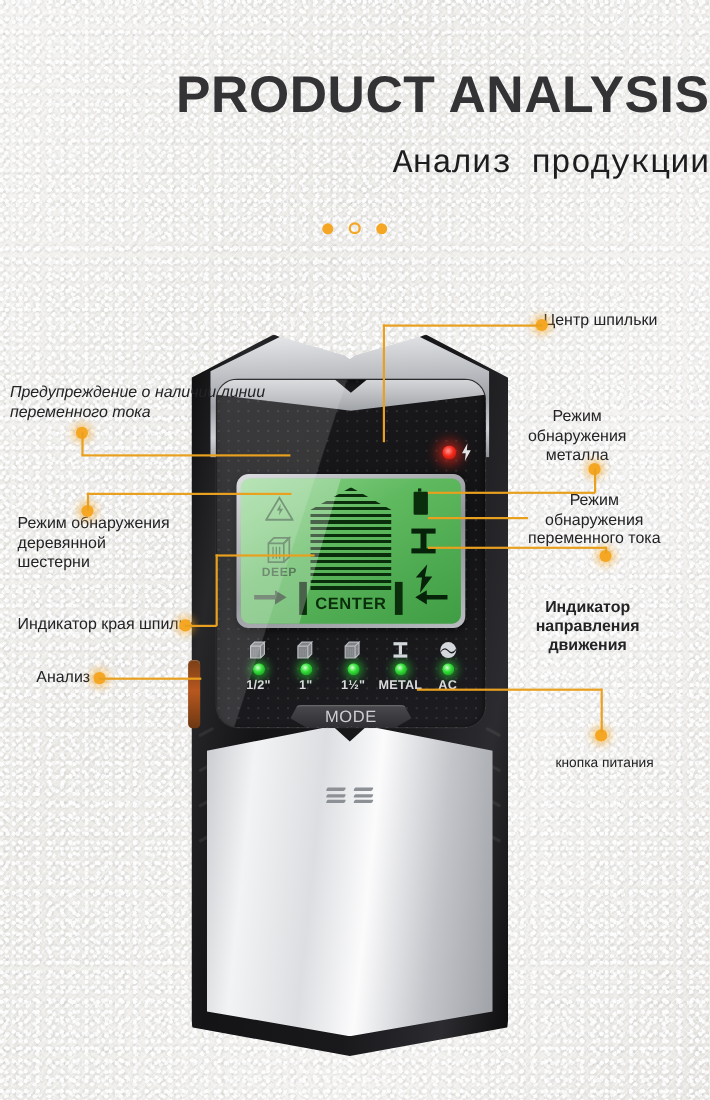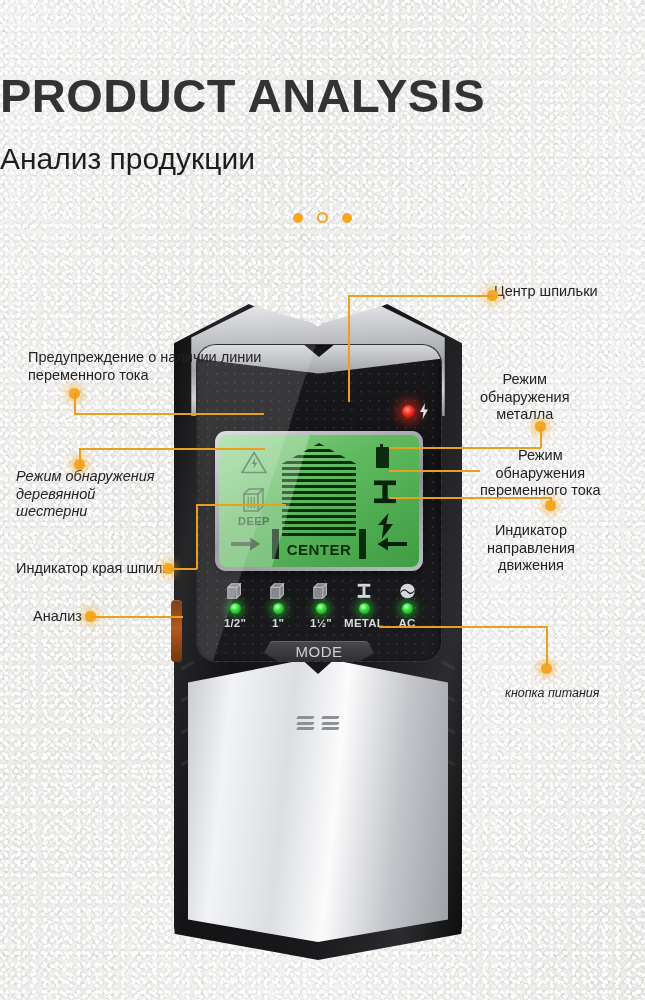--- a/index.html
+++ b/index.html
@@ -24,46 +24,46 @@
   #bg:after{
     content:"";position:absolute;inset:0;
     background-image:
       repeating-linear-gradient(35deg, rgba(0,0,0,.018) 0 1px, transparent 1px 5px),
       repeating-linear-gradient(-48deg, rgba(255,255,255,.5) 0 1px, transparent 1px 6px);
     opacity:.85;
   }
   .layer{position:absolute;inset:0;}
 
   
-  #hdr{position:absolute;left:0;right:0;top:72px;text-align:left;}
+  #hdr{position:absolute;left:0;right:0;top:62px;text-align:right;}
   #title{
     font-size:47px;font-weight:bold;color:#333335;letter-spacing:.5px;
     line-height:1;margin:0;font-family:"Liberation Sans","DejaVu Sans",sans-serif;
   }
   #subtitle{
-    margin-top:25px;font-size:30px;color:#1d1d1f;font-weight:400;line-height:1;
+    margin-top:25px;font-size:30px;color:#1d1d1f;font-weight:400;line-height:1;font-family:Liberation Mono, monospace;
   }
   #dots{margin-top:38px;display:flex;justify-content:center;gap:14px;align-items:center;}
   .dot{width:10px;height:10px;border-radius:50%;background:#f5a623;}
   .dot.hollow{background:transparent;border:2px solid #f5a623;width:7px;height:7px;}
 
   
   .cl-line{position:absolute;background:#e8a01e;}
   .cl-h{height:1.6px;}
   .cl-v{width:1.6px;}
   .cl-dot{
     position:absolute;width:11px;height:11px;border-radius:50%;
     background:#f5a623;
     box-shadow:0 0 7px 4px rgba(245,166,35,.45);
   }
   .cl-text{
     position:absolute;color:#232326;line-height:1.22;white-space:pre-line;
     font-size:14.5px;
   }
-  .cl-text.sm{font-size:12.5px;font-style:italic;}
+  .cl-text.sm{font-size:12.5px;}
   .cl-text.r{text-align:center;}
 
   
   
   
   #device{position:absolute;left:174px;top:288px;width:288px;height:672px;}
 
   
   .body-outer{
     position:absolute;left:0;top:16px;width:288px;height:656px;
@@ -384,27 +384,27 @@
   </div>
 </div>
 
 <div class="layer">
 
   <div class="cl-text r" style="left:494px;top:283px;">Центр шпильки</div>
   <div class="cl-dot" style="left:487px;top:290px;"></div>
   <div class="cl-line cl-h" style="left:348px;top:295px;width:145px;"></div>
   <div class="cl-line cl-v" style="left:348px;top:295px;height:107px;"></div>
 
-  <div class="cl-text" style="left:28px;top:349px;">Предупреждение о наличии линии
+  <div class="cl-text" style="left:9px;top:349px;font-style:italic;">Предупреждение о наличии линии
 переменного тока</div>
   <div class="cl-dot" style="left:69px;top:388px;"></div>
   <div class="cl-line cl-v" style="left:74px;top:393px;height:21px;"></div>
   <div class="cl-line cl-h" style="left:74px;top:413px;width:190px;"></div>
 
-  <div class="cl-text" style="left:16px;top:468px;font-style:italic;">Режим обнаружения
+  <div class="cl-text" style="left:16px;top:468px;">Режим обнаружения
 деревянной
 шестерни</div>
   <div class="cl-dot" style="left:74px;top:459px;"></div>
   <div class="cl-line cl-h" style="left:79px;top:448px;width:186px;"></div>
   <div class="cl-line cl-v" style="left:79px;top:448px;height:16px;"></div>
 
   <div class="cl-text" style="left:16px;top:560px;">Индикатор края шпильки</div>
   <div class="cl-dot" style="left:163px;top:563px;"></div>
   <div class="cl-line cl-h" style="left:168px;top:568px;width:29px;"></div>
   <div class="cl-line cl-v" style="left:196px;top:504px;height:65px;"></div>
@@ -419,21 +419,21 @@
 металла</div>
   <div class="cl-dot" style="left:535px;top:421px;"></div>
   <div class="cl-line cl-v" style="left:540px;top:426px;height:22px;"></div>
   <div class="cl-line cl-h" style="left:389px;top:447px;width:152px;"></div>
 
   <div class="cl-text r" style="left:480px;top:447px;">Режим
 обнаружения
 переменного тока</div>
   <div class="cl-line cl-h" style="left:389px;top:470px;width:91px;"></div>
 
-  <div class="cl-text r" style="left:487px;top:522px;">Индикатор
+  <div class="cl-text r" style="left:487px;top:544px;font-weight:bold;">Индикатор
 направления
 движения</div>
   <div class="cl-dot" style="left:545px;top:500px;"></div>
   <div class="cl-line cl-v" style="left:550px;top:497px;height:6px;"></div>
   <div class="cl-line cl-h" style="left:389px;top:497px;width:162px;"></div>
 
   <div class="cl-dot" style="left:541px;top:663px;"></div>
   <div class="cl-line cl-v" style="left:546px;top:626px;height:40px;"></div>
   <div class="cl-line cl-h" style="left:379px;top:626px;width:168px;"></div>
   <div class="cl-text sm r" style="left:505px;top:686px;">кнопка питания</div>

